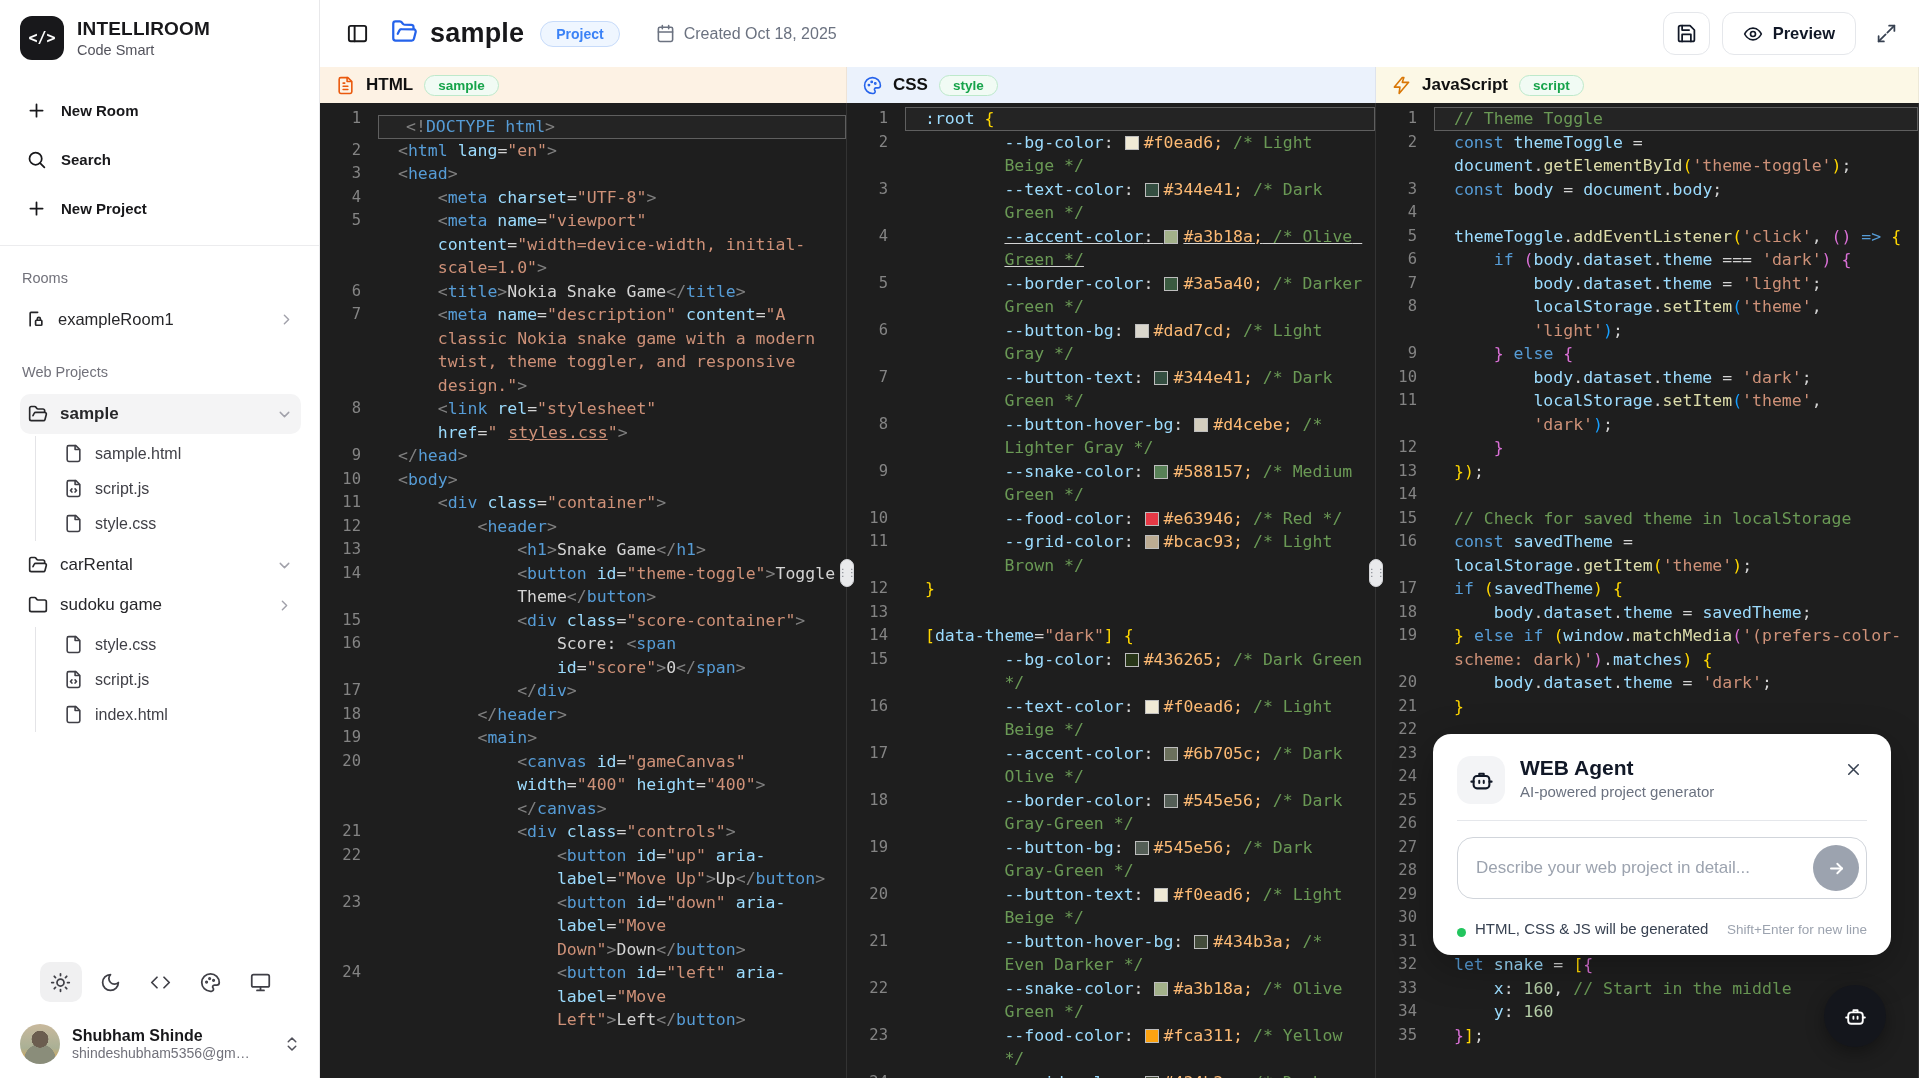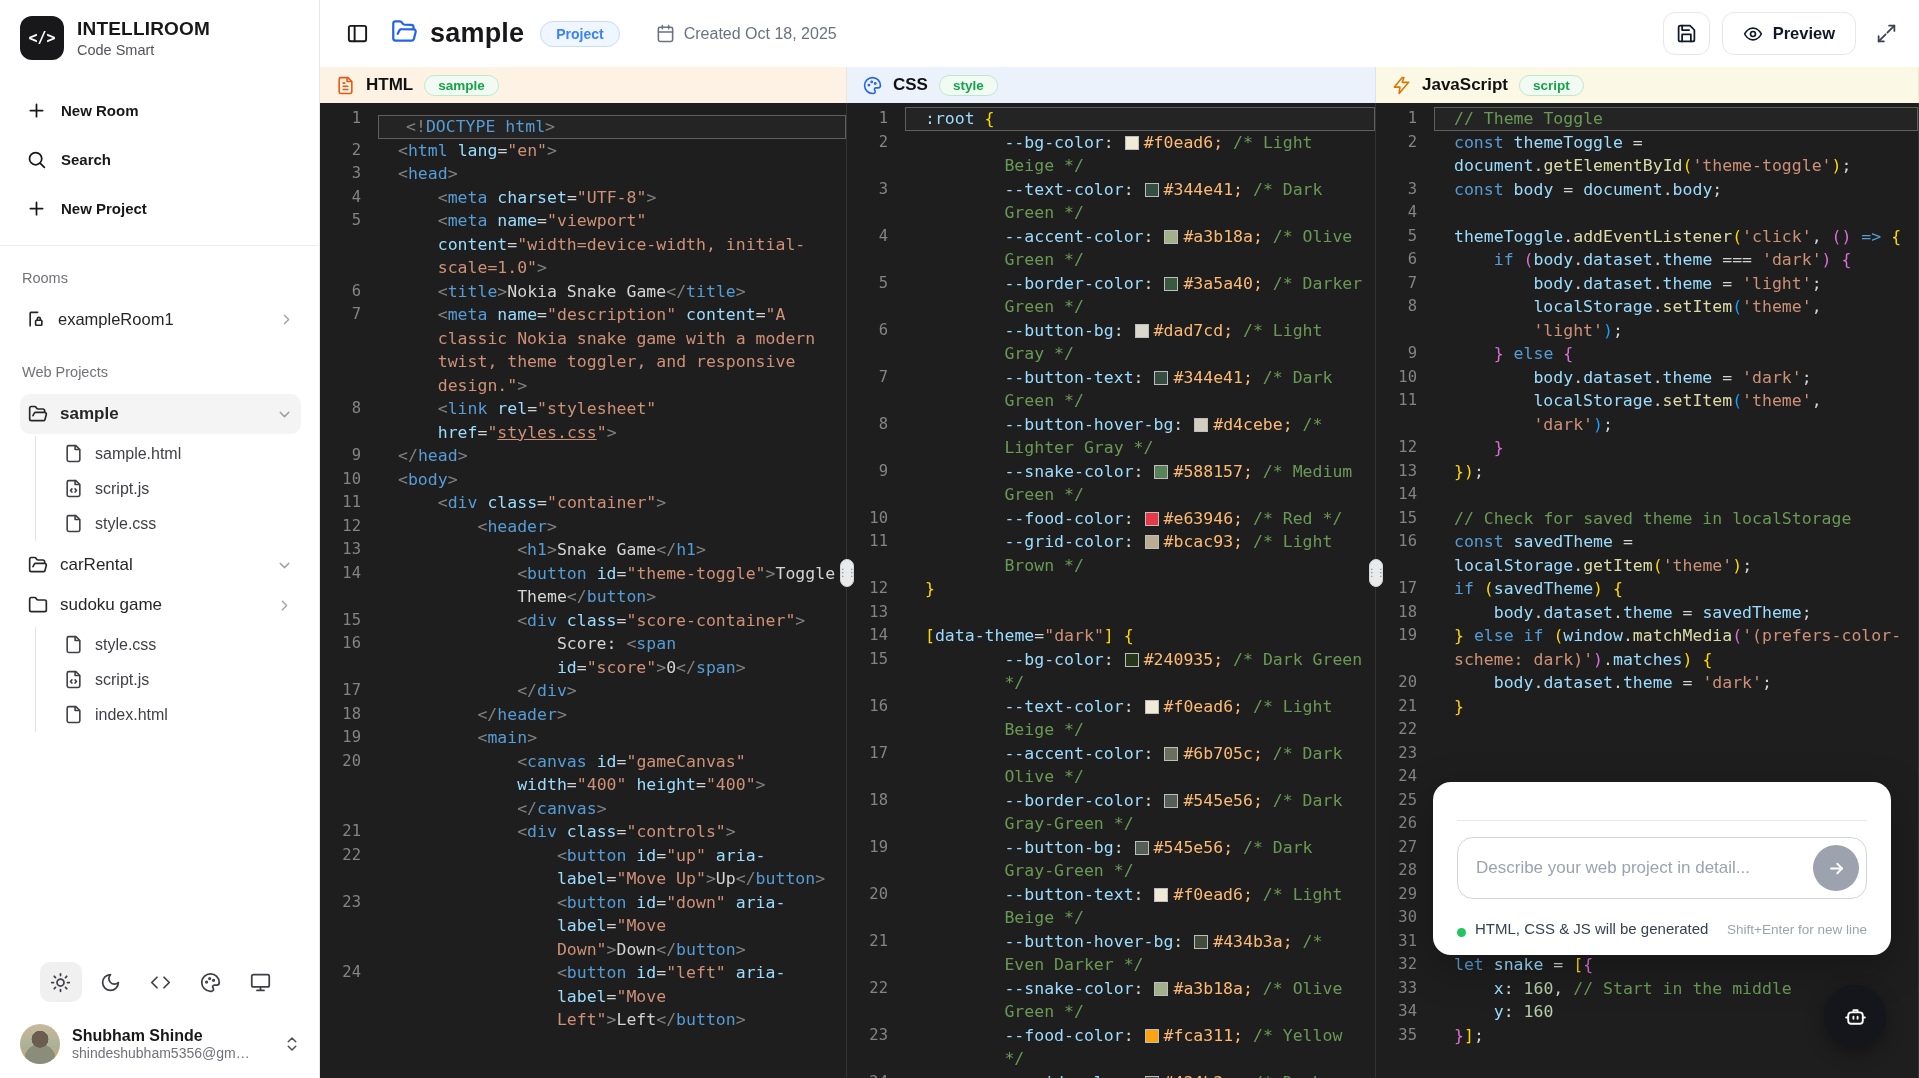--- a/index.html
+++ b/index.html
@@ -76,21 +76,21 @@
   .panel-head svg { width:19px; height:19px; }
   .ic-html { color:#ea580c; } .ic-css { color:#2563eb; } .ic-js { color:#d97706; }
   .code { flex:1; overflow:hidden; padding-top:4px; font-family:"DejaVu Sans Mono",monospace; font-size:16.5px; border-right:1px solid #333; }
   .code-line { display:flex; }
   .ln { width:58px; flex:0 0 58px; text-align:right; padding-right:17px; color:#848484; font-size:15.5px; line-height:23.5px; user-select:none; }
   .lc { flex:1; white-space:pre-wrap; overflow-wrap:anywhere; line-height:23.5px; min-height:23.5px; color:#d4d4d4; padding-right:8px; }
   .code-line.hl .lc { background:#242424; outline:1px solid #5f5f5f; outline-offset:-1px; }
   .tk-pn{color:#808080} .tk-tag{color:#569cd6} .tk-attr{color:#9cdcfe} .tk-str{color:#ce9178}
   .tk-pl{color:#d4d4d4} .tk-cm{color:#6a9955} .tk-kw{color:#569cd6} .tk-fn{color:#dcdcaa}
   .tk-num{color:#b5cea8} .tk-b1{color:#ffd700} .tk-b2{color:#da70d6} .tk-b3{color:#179fff}
-  .tk-prop{color:#9cdcfe} .tk-val{color:#fdba74} .tk-und{color:#ce9178; text-decoration:underline;}
+  .tk-prop{color:#9cdcfe} .tk-val{color:#fdba74} .tk-und{color:#ce9178; text-decoration:underline;margin-left:11px;}
   .sw { display:inline-block; width:14px; height:14px; border:1px solid #bdbdbd; margin:0 5px 0 1px; vertical-align:-2px; }
   .grip { position:absolute; top:50%; transform:translateY(-50%); width:14px; height:28px; background:#e9eaec; border:1px solid #d4d5d8; border-radius:7px; z-index:6; display:flex; align-items:center; justify-content:center; color:#7b7f87; font-size:10px; letter-spacing:-1px; cursor:col-resize; font-family:"DejaVu Sans",sans-serif; }
   .grip-1 { left:520px; } .grip-2 { left:1049px; }
 
   
   .agent-pop { position:absolute; right:28px; bottom:123px; width:458px; background:#fff; border-radius:18px; box-shadow:0 12px 40px rgba(0,0,0,.28); padding:22px 24px 18px; z-index:10; }
   .ag-head { display:flex; align-items:flex-start; gap:15px; }
   .ag-icon { width:48px; height:48px; border-radius:14px; background:#f3f4f6; display:flex; align-items:center; justify-content:center; color:#111827; flex:0 0 auto; }
   .ag-icon svg { width:27px; height:27px; }
   .ag-title { font-size:21px; font-weight:800; color:#111827; }
@@ -471,21 +471,21 @@
             <div class="code-line">
               <span class="ln">2</span>
               <span class="lc" style="padding-left: 99.44px;"><span class="tk-prop">--bg-color</span><span class="tk-pl">: </span><span class="sw" style="background: rgb(240, 234, 214);"></span><span class="tk-val">#f0ead6;</span><span class="tk-cm"> /* Light Beige */</span></span>
             </div>
             <div class="code-line">
               <span class="ln">3</span>
               <span class="lc" style="padding-left: 99.44px;"><span class="tk-prop">--text-color</span><span class="tk-pl">: </span><span class="sw" style="background: rgb(52, 78, 65);"></span><span class="tk-val">#344e41;</span><span class="tk-cm"> /* Dark Green */</span></span>
             </div>
             <div class="code-line">
               <span class="ln">4</span>
-              <span class="lc" style="padding-left: 99.44px;"><span class="tk-prop">--accent-color</span><span class="tk-pl">: </span><span class="sw" style="background: rgb(163, 177, 138);"></span><span class="tk-val">#a3b18a;</span><span class="tk-cm"> /* Olive Green */</span></span>
+              <span class="lc" style="padding-left: 99.44px; text-decoration: underline;"><span class="tk-prop">--accent-color</span><span class="tk-pl">: </span><span class="sw" style="background: rgb(163, 177, 138);"></span><span class="tk-val">#a3b18a;</span><span class="tk-cm"> /* Olive Green */</span></span>
             </div>
             <div class="code-line">
               <span class="ln">5</span>
               <span class="lc" style="padding-left: 99.44px;"><span class="tk-prop">--border-color</span><span class="tk-pl">: </span><span class="sw" style="background: rgb(58, 90, 64);"></span><span class="tk-val">#3a5a40;</span><span class="tk-cm"> /* Darker Green */</span></span>
             </div>
             <div class="code-line">
               <span class="ln">6</span>
               <span class="lc" style="padding-left: 99.44px;"><span class="tk-prop">--button-bg</span><span class="tk-pl">: </span><span class="sw" style="background: rgb(218, 215, 205);"></span><span class="tk-val">#dad7cd;</span><span class="tk-cm"> /* Light Gray */</span></span>
             </div>
             <div class="code-line">
@@ -515,21 +515,21 @@
             <div class="code-line">
               <span class="ln">13</span>
               <span class="lc" style="padding-left: 20px;">&nbsp;</span>
             </div>
             <div class="code-line">
               <span class="ln">14</span>
               <span class="lc" style="padding-left: 20px;"><span class="tk-b1">[</span><span class="tk-attr">data-theme</span><span class="tk-pl">=</span><span class="tk-str">"dark"</span><span class="tk-b1">]</span><span class="tk-pl"> </span><span class="tk-b1">{</span></span>
             </div>
             <div class="code-line">
               <span class="ln">15</span>
-              <span class="lc" style="padding-left: 99.44px;"><span class="tk-prop">--bg-color</span><span class="tk-pl">: </span><span class="sw" style="background: rgb(40, 54, 24);"></span><span class="tk-val">#240935;</span><span class="tk-cm"> /* Dark Green */</span></span>
+              <span class="lc" style="padding-left: 99.44px;"><span class="tk-prop">--bg-color</span><span class="tk-pl">: </span><span class="sw" style="background: rgb(40, 54, 24);"></span><span class="tk-val">#436265;</span><span class="tk-cm"> /* Dark Green */</span></span>
             </div>
             <div class="code-line">
               <span class="ln">16</span>
               <span class="lc" style="padding-left: 99.44px;"><span class="tk-prop">--text-color</span><span class="tk-pl">: </span><span class="sw" style="background: rgb(240, 234, 214);"></span><span class="tk-val">#f0ead6;</span><span class="tk-cm"> /* Light Beige */</span></span>
             </div>
             <div class="code-line">
               <span class="ln">17</span>
               <span class="lc" style="padding-left: 99.44px;"><span class="tk-prop">--accent-color</span><span class="tk-pl">: </span><span class="sw" style="background: rgb(107, 112, 92);"></span><span class="tk-val">#6b705c;</span><span class="tk-cm"> /* Dark Olive */</span></span>
             </div>
             <div class="code-line">
@@ -713,20 +713,39 @@
               <span class="lc" style="padding-left: 20px;"><span class="tk-b2">}</span><span class="tk-b1">]</span><span class="tk-pl">;</span></span>
             </div>
           </div>
       </section>
 
       <div class="grip grip-1">⋮⋮</div>
       <div class="grip grip-2">⋮⋮</div>
     </div>
 
     <div class="agent-pop">
+      <div class="ag-head">
+        <div class="ag-icon">
+          <svg viewBox="0 0 24 24" fill="none" stroke="currentColor" stroke-width="1.8" stroke-linecap="round" stroke-linejoin="round">
+              <rect x="5" y="8" width="14" height="11" rx="3"></rect>
+              <path d="M10 7.8V6h4v1.8"></path>
+              <path d="M3 13h2M19 13h2"></path>
+              <path d="M10 12.2v2M14 12.2v2"></path>
+            </svg>
+        </div>
+        <div>
+          <div class="ag-title">WEB Agent</div>
+          <div class="ag-sub">AI-powered project generator</div>
+        </div>
+        <button class="ag-close">
+          <svg viewBox="0 0 24 24" fill="none" stroke="currentColor" stroke-width="2" stroke-linecap="round">
+              <path d="M18 6 6 18M6 6l12 12"></path>
+            </svg>
+        </button>
+      </div>
       <div class="ag-div"></div>
       <div class="ag-input-wrap">
         <input class="ag-input" type="text" placeholder="Describe your web project in detail..." style="">
         <button class="ag-send">
           <svg viewBox="0 0 24 24" fill="none" stroke="currentColor" stroke-width="2.4" stroke-linecap="round" stroke-linejoin="round">
               <path d="M5 12h14"></path>
               <path d="m13 6 6 6-6 6"></path>
             </svg>
         </button>
       </div>

